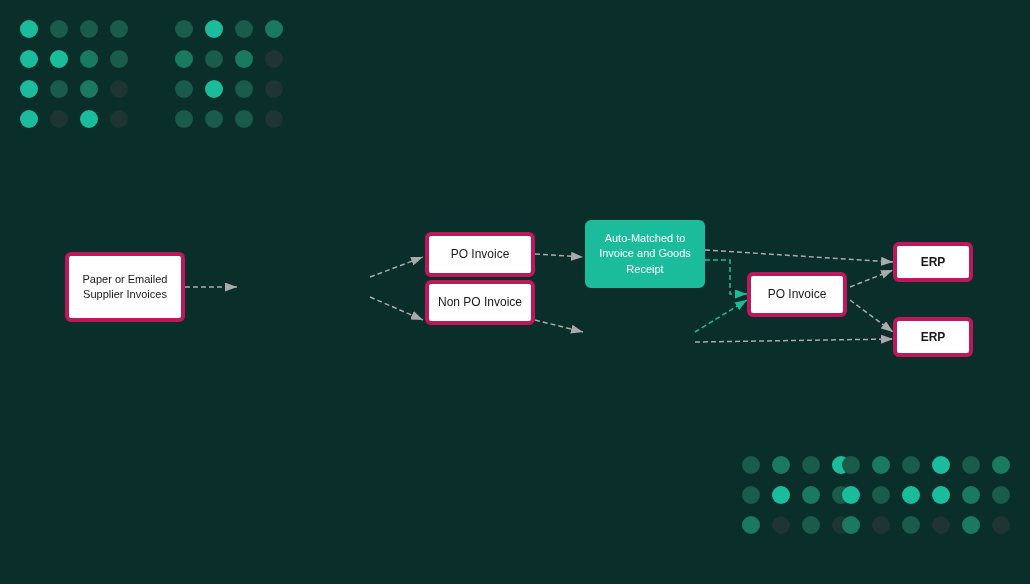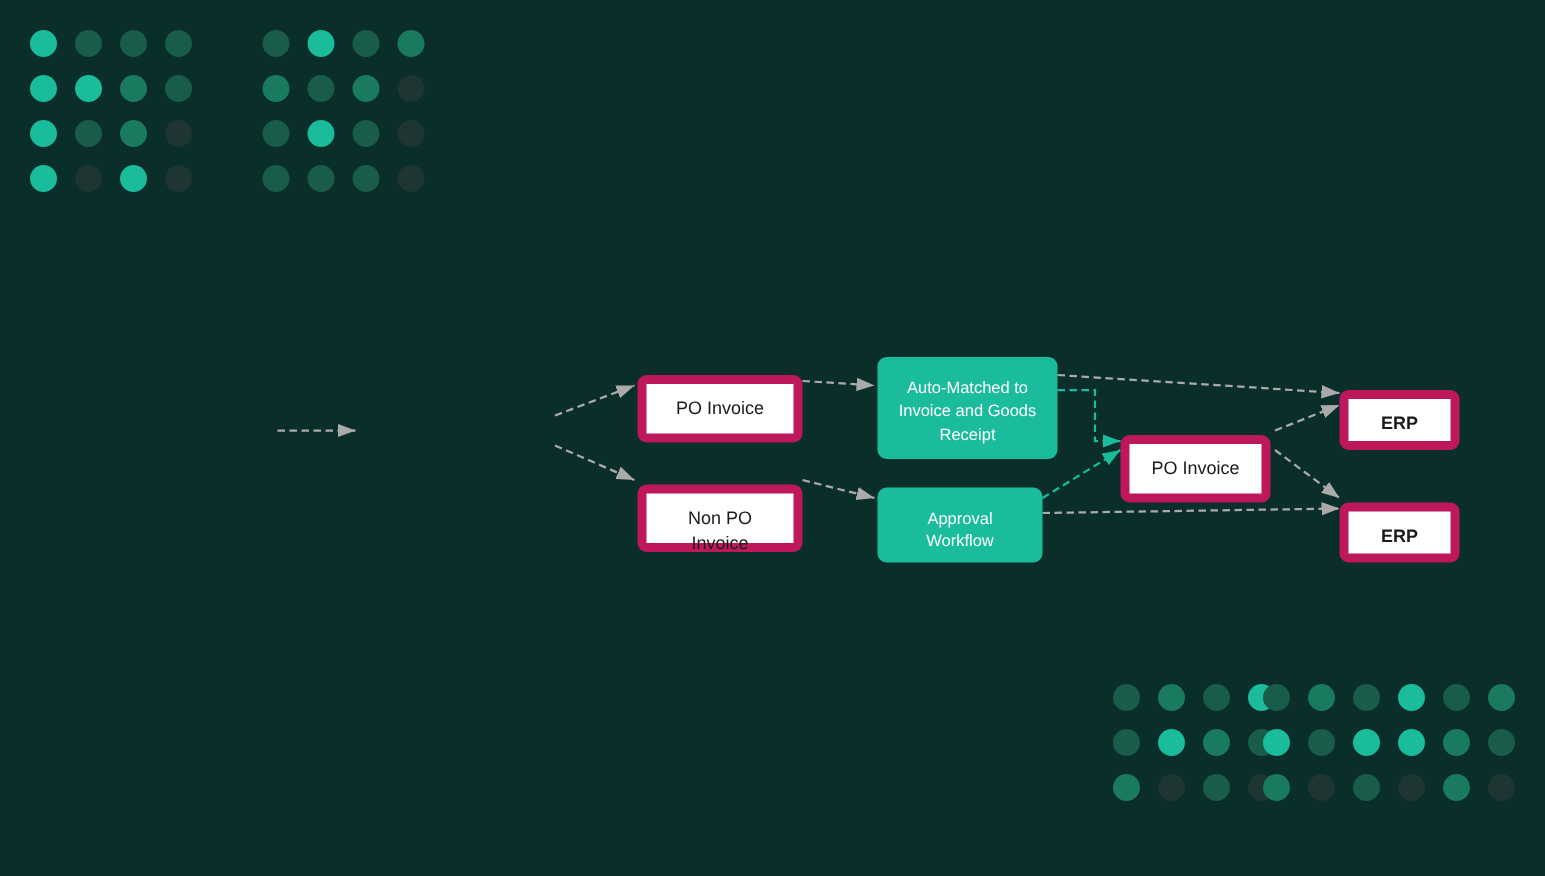--- a/index.html
+++ b/index.html
@@ -69,31 +69,31 @@
       left: 50%;
       transform: translate(-50%, -50%);
       width: 960px;
       height: 320px;
     }
 
     
     .box {
       position: absolute;
       background: white;
-      border: 6px solid #be185d;
+      border: 4px solid #be185d;
       border-radius: 6px;
       display: flex;
+      align-items: center;
       justify-content: center;
       text-align: center;
       font-size: 12px;
       color: #1a1a1a;
       font-weight: 500;
       line-height: 1.4;
       padding: 8px;
-      margin-top: 18px;
     }
 
     .box.teal {
       background: #1abc9c;
       border-color: #1abc9c;
       color: white;
     }
 
     
     .svg-layer {
@@ -209,37 +209,37 @@
 
     <line x1="660" y1="200" x2="712" y2="168" stroke="#1abc9c" stroke-width="1.5" stroke-dasharray="5,3" marker-end="url(#arrowhead-teal)"></line>
 
     <line x1="660" y1="210" x2="858" y2="207" stroke="#aaa" stroke-width="1.5" stroke-dasharray="5,3" marker-end="url(#arrowhead)"></line>
 
     <line x1="815" y1="155" x2="858" y2="138" stroke="#aaa" stroke-width="1.5" stroke-dasharray="5,3" marker-end="url(#arrowhead)"></line>
 
     <line x1="815" y1="168" x2="858" y2="200" stroke="#aaa" stroke-width="1.5" stroke-dasharray="5,3" marker-end="url(#arrowhead)"></line>
   </svg>
 
+  <div class="box" style="left:30px; top:120px; width:120px; height:70px;">
+    <span style="font-size:11px;">Paper or Emailed Supplier Invoices</span>
+  </div>
 
 
   <div class="box" style="left:390px; top:100px; width:110px; height:45px;">
     <span>PO Invoice</span>
   </div>
 
-  <div class="box" style="left:390px; top:173px; width:110px; height:45px;">
+  <div class="box" style="left:390px; top:148px; width:110px; height:45px;">
     <span>Non PO Invoice</span>
   </div>
 
   <div class="box teal" style="left:550px; top:88px; width:120px; height:68px;">
     <span style="font-size:11px;">Auto-Matched to Invoice and Goods Receipt</span>
   </div>
 
-  <div class="box teal" style="left:550px; top:175px; width:110px; height:50px;">
-    <span style="font-size:11px;">Approval Workflow</span>
-  </div>
 
   <div class="box" style="left:712px; top:140px; width:100px; height:45px;">
     <span>PO Invoice</span>
   </div>
 
   <div class="box" style="left:858px; top:110px; width:80px; height:40px;">
     <span style="font-weight:600;">ERP</span>
   </div>
 
   <div class="box" style="left:858px; top:185px; width:80px; height:40px;">

